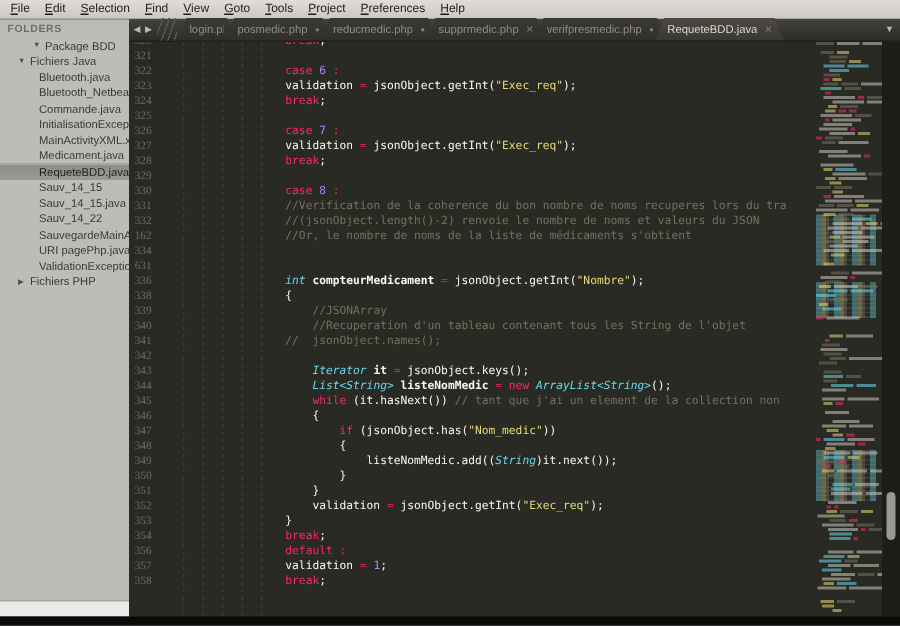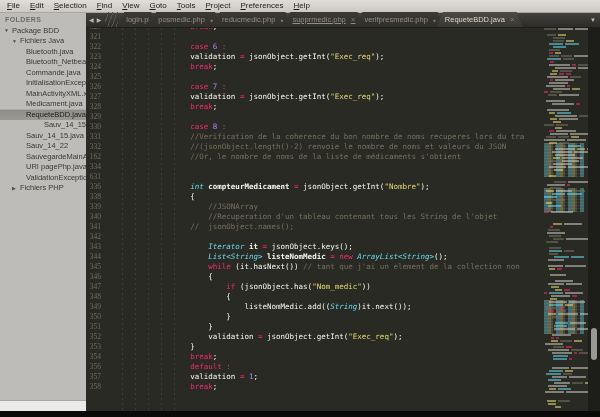--- a/index.html
+++ b/index.html
@@ -100,21 +100,21 @@
       <span class="menu-item">Project</span>
       <span class="menu-item">Preferences</span>
       <span class="menu-item">Help</span>
     </div>
 
   <div class="body">
 
     <aside class="sidebar">
       <div class="sb-header">FOLDERS</div>
       <div class="sb-tree">
-          <div class="sb-row" style="padding-left: 4px;">
+          <div class="sb-row" style="padding-left: 4px; margin-left: 18px;">
             <span class="arrow">▼</span>
             <span class="sb-label">Package BDD</span>
           </div>
           <div class="sb-row" style="padding-left: 12px;">
             <span class="arrow">▼</span>
             <span class="sb-label">Fichiers Java</span>
           </div>
           <div class="sb-row" style="padding-left: 26px;">
             <span class="sb-label">Bluetooth.java</span>
           </div>
@@ -129,21 +129,21 @@
           </div>
           <div class="sb-row" style="padding-left: 26px;">
             <span class="sb-label">MainActivityXML.xml</span>
           </div>
           <div class="sb-row" style="padding-left: 26px;">
             <span class="sb-label">Medicament.java</span>
           </div>
           <div class="sb-row sel" style="padding-left: 26px;">
             <span class="sb-label">RequeteBDD.java</span>
           </div>
-          <div class="sb-row" style="padding-left: 26px; justify-content: flex-end;">
+          <div class="sb-row" style="padding-left: 26px;">
             <span class="sb-label">Sauv_14_15</span>
           </div>
           <div class="sb-row" style="padding-left: 26px;">
             <span class="sb-label">Sauv_14_15.java</span>
           </div>
           <div class="sb-row" style="padding-left: 26px;">
             <span class="sb-label">Sauv_14_22</span>
           </div>
           <div class="sb-row" style="padding-left: 26px;">
             <span class="sb-label">SauvegardeMainActivity.java</span>
@@ -175,21 +175,21 @@
               <span class="tab-label">login.php</span>
             </div>
             <div class="tab" style="z-index: 11;">
               <span class="tab-label">posmedic.php</span>
               <span class="glyph dot">●</span>
             </div>
             <div class="tab" style="z-index: 12;">
               <span class="tab-label">reducmedic.php</span>
               <span class="glyph dot">●</span>
             </div>
-            <div class="tab" style="z-index: 13; text-decoration: underline;">
+            <div class="tab" style="z-index: 13;">
               <span class="tab-label">supprmedic.php</span>
               <span class="glyph x">×</span>
             </div>
             <div class="tab" style="z-index: 14;">
               <span class="tab-label">verifpresmedic.php</span>
               <span class="glyph dot">●</span>
             </div>
             <div class="tab active" style="z-index: 15;">
               <span class="tab-label">RequeteBDD.java</span>
               <span class="glyph x">×</span>

